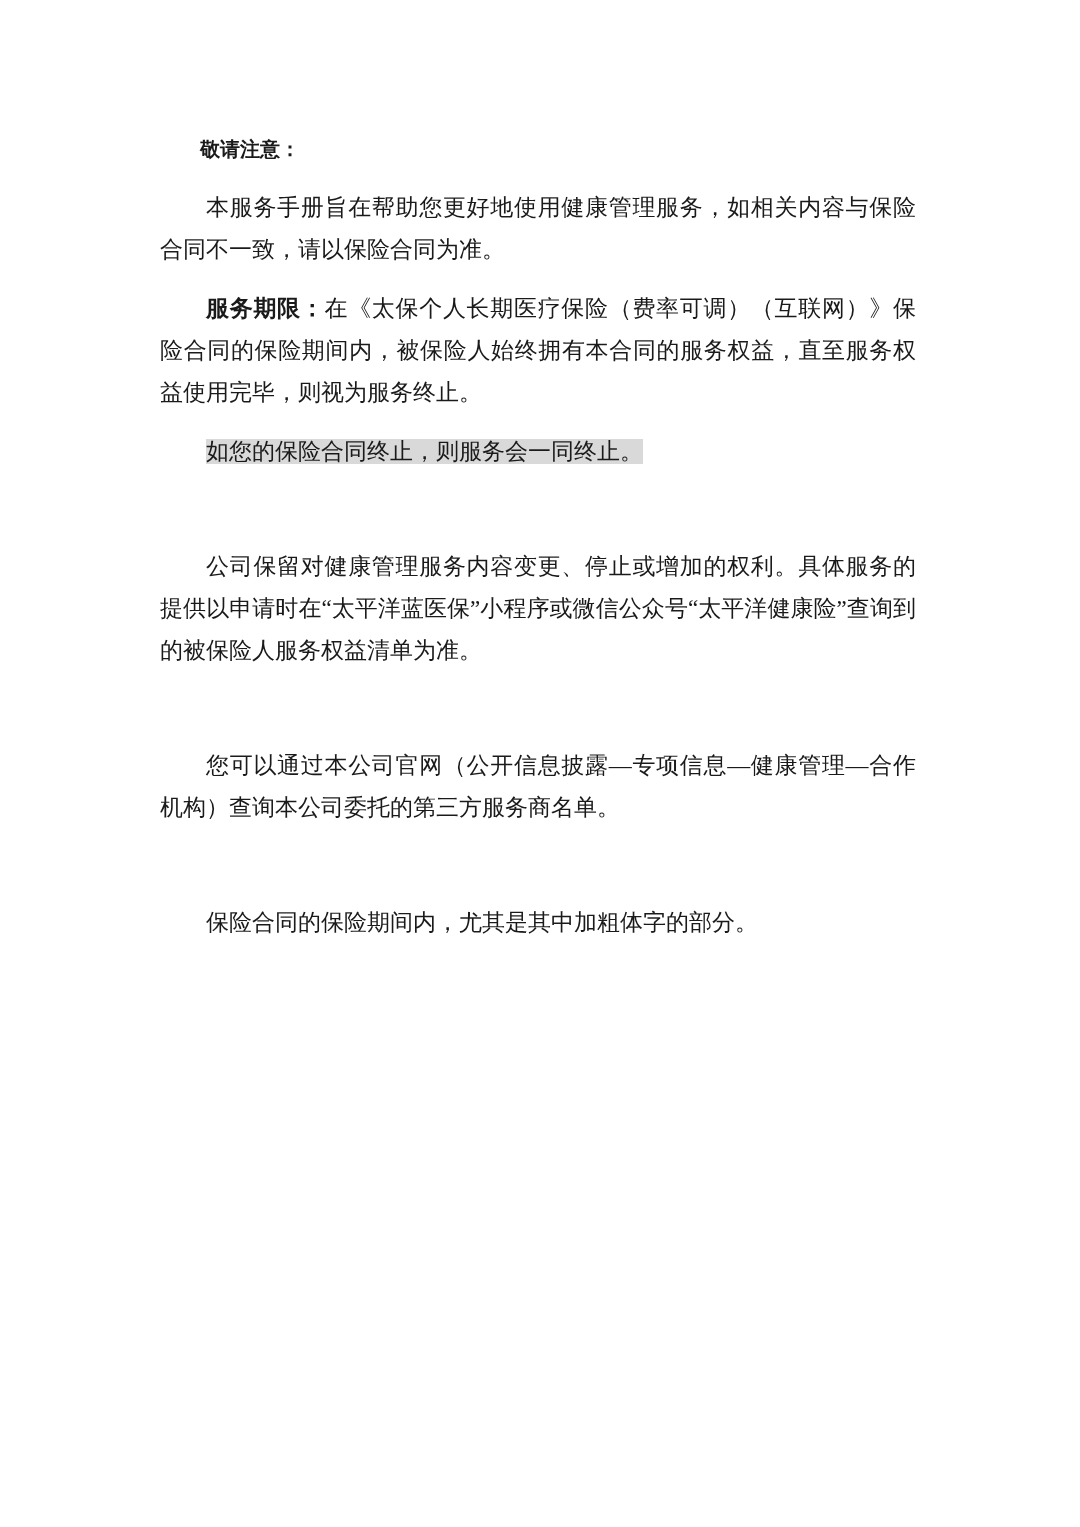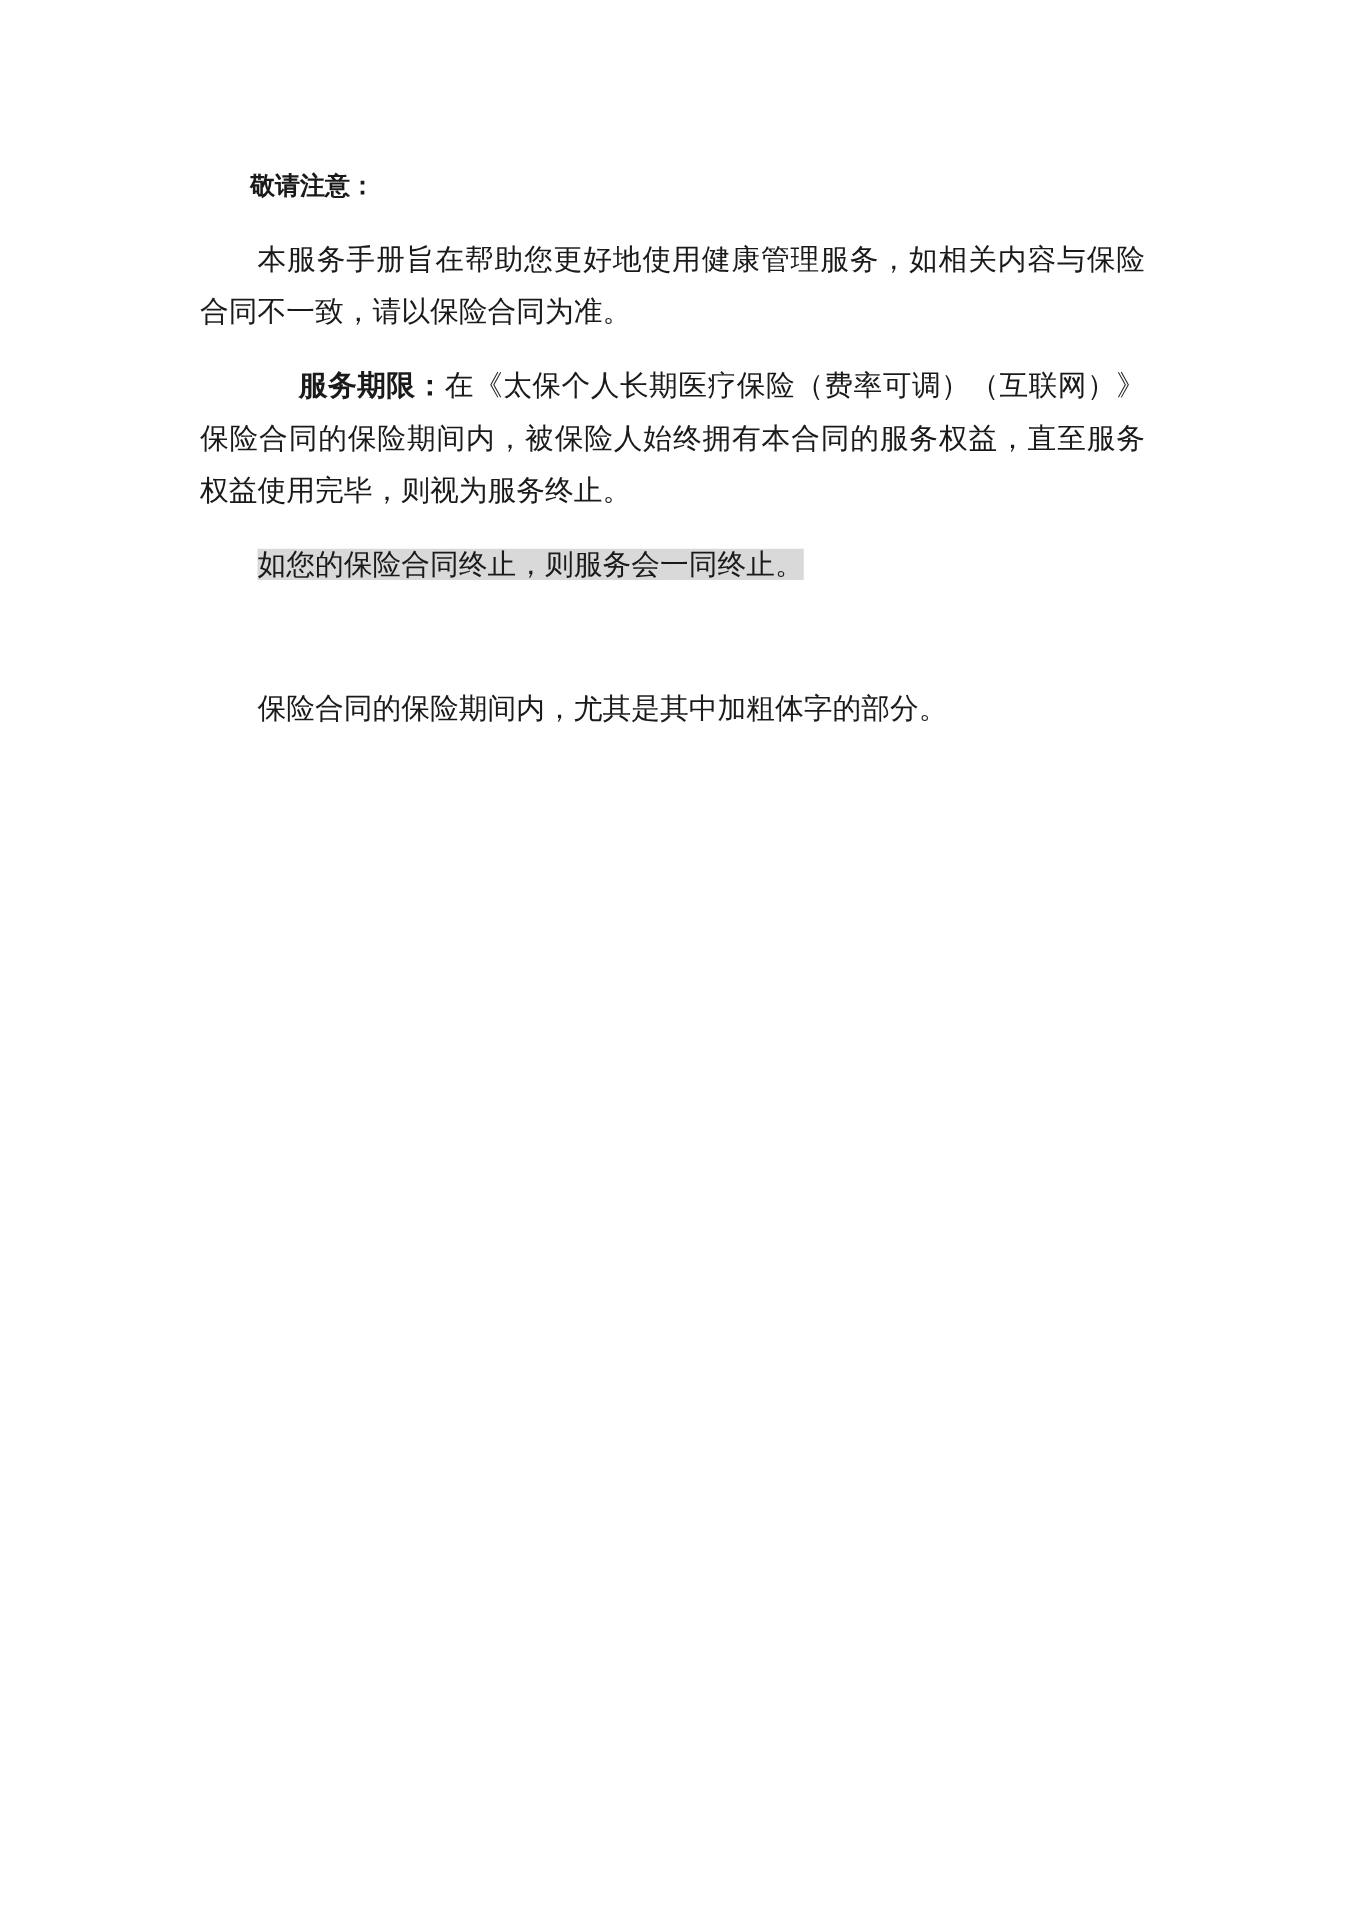--- a/index.html
+++ b/index.html
@@ -34,31 +34,32 @@
     margin: 0 0 17px 0;
     text-indent: 2em;
     text-align: justify;
     word-break: break-all;
   }
   .para.gap-before {
     margin-top: 73px;
   }
   .seg-bold {
     font-weight: bold;
-    margin-left: 33px;
   }
   .seg-highlight {
     background: var(--highlight-color, #d9d9d9);
     margin-top: 16px;
   }
 </style>
 </head>
 <body>
 
 <div class="page">
   <h2 class="heading">敬请注意：</h2>
   <div id="paragraphs">
       <p class="para"><span>本服务手册旨在帮助您更好地使用健康管理服务，如相关内容与保险合同不一致，请以保险合同为准。</span></p>
       <p class="para"><span class="seg-bold">服务期限：</span><span>在《太保个人长期医疗保险（费率可调）（互联网）》保险合同的保险期间内，被保险人始终拥有本合同的服务权益，直至服务权益使用完毕，则视为服务终止。</span></p>
       <p class="para"><span class="seg-highlight">如您的保险合同终止，则服务会一同终止。</span></p>
+      <p class="para gap-before"><span>公司保留对健康管理服务内容变更、停止或增加的权利。具体服务的提供以申请时在“太平洋蓝医保”小程序或微信公众号“太平洋健康险”查询到的被保险人服务权益清单为准。</span></p>
+      <p class="para gap-before"><span>您可以通过本公司官网（公开信息披露—专项信息—健康管理—合作机构）查询本公司委托的第三方服务商名单。</span></p>
       <p class="para gap-before"><span>保险合同的保险期间内，尤其是其中加粗体字的部分。</span></p>
     </div>
 </div>
 
 </body></html>

